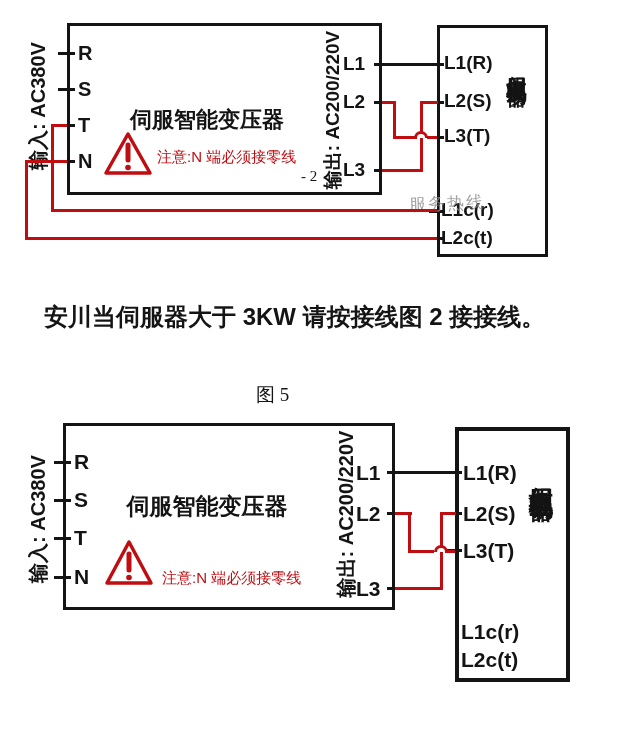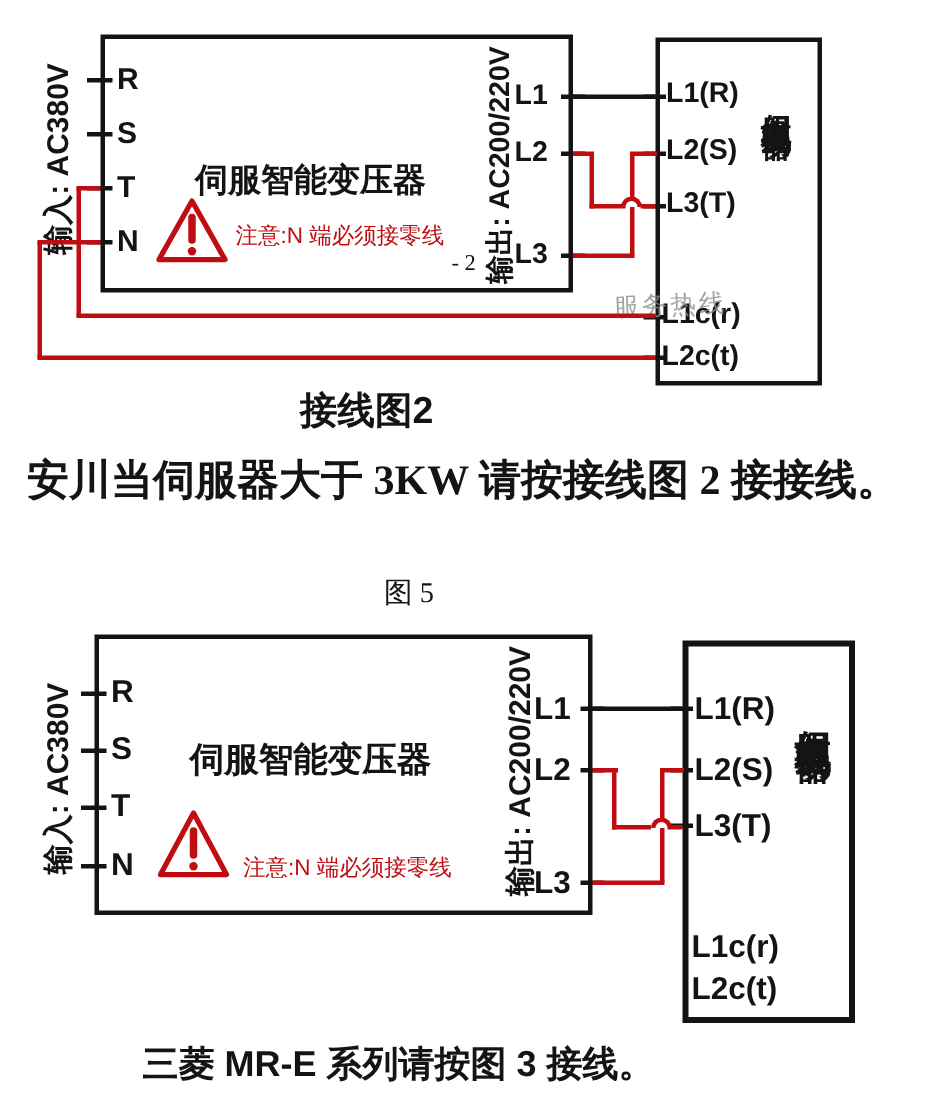--- a/index.html
+++ b/index.html
@@ -104,22 +104,21 @@
   <div class="hop" style="left:414px; top:130.5px; width:14px;"></div>
 
   <div class="wire red" style="left:51px; top:123.5px; width:16px; height:3px;"></div>
   <div class="wire red" style="left:51px; top:125px; width:3px; height:86px;"></div>
   <div class="wire red" style="left:51px; top:208.5px; width:386px; height:3px;"></div>
 
   <div class="wire red" style="left:25px; top:159.5px; width:42px; height:3px;"></div>
   <div class="wire red" style="left:25px; top:161px; width:3px; height:78px;"></div>
   <div class="wire red" style="left:25px; top:236.5px; width:412px; height:3px;"></div>
 
-  <div class="caption" style="left:200px; top:257px; font-size:25px;">接线图2</div>
-  <div class="caption" style="left:18px; top:301px; font-size:28px;font-family:Liberation Serif, serif;">安川当伺服器大于 3KW 请按接线图 2 接接线。</div>
+  <div class="caption" style="left:44px; top:301px; font-size:24px;">安川当伺服器大于 3KW 请按接线图 2 接接线。</div>
 
   <div class="caption pagenum" style="left:256px; top:382px; font-size:19px; font-weight:500;">图 5</div>
 
   <div class="box" style="left:63px; top:423px; width:332px; height:187px;"></div>
 
   <div class="box thick" style="left:455px; top:427px; width:115px; height:255px;"></div>
 
   <div class="vtext" style="left:-38px; top:507px; width:150px; height:24px; font-size:20px;">输入: AC380V</div>
 
   <div class="tick" style="left:54px; top:460.5px; width:17px;"></div>
@@ -168,15 +167,14 @@
   <div class="wire red" style="left:395px; top:511.5px; width:17px; height:3px;"></div>
   <div class="wire red" style="left:408px; top:513px; width:3px; height:40px;"></div>
   <div class="wire red" style="left:408px; top:550px; width:26px; height:3px;"></div>
   <div class="wire red" style="left:445px; top:550px; width:10px; height:3px;"></div>
 
   <div class="wire red" style="left:395px; top:586.5px; width:48px; height:3px;"></div>
   <div class="wire red" style="left:439.5px; top:513px; width:3px; height:75px;"></div>
   <div class="wire red" style="left:439.5px; top:511.5px; width:16px; height:3px;"></div>
   <div class="hop" style="left:434px; top:545px; width:14px;"></div>
 
-  <div class="caption" style="left:95px; top:693px; font-size:24px;">三菱 MR-E 系列请按图 3 接线。</div>
 
 </div>
 
 </body></html>

